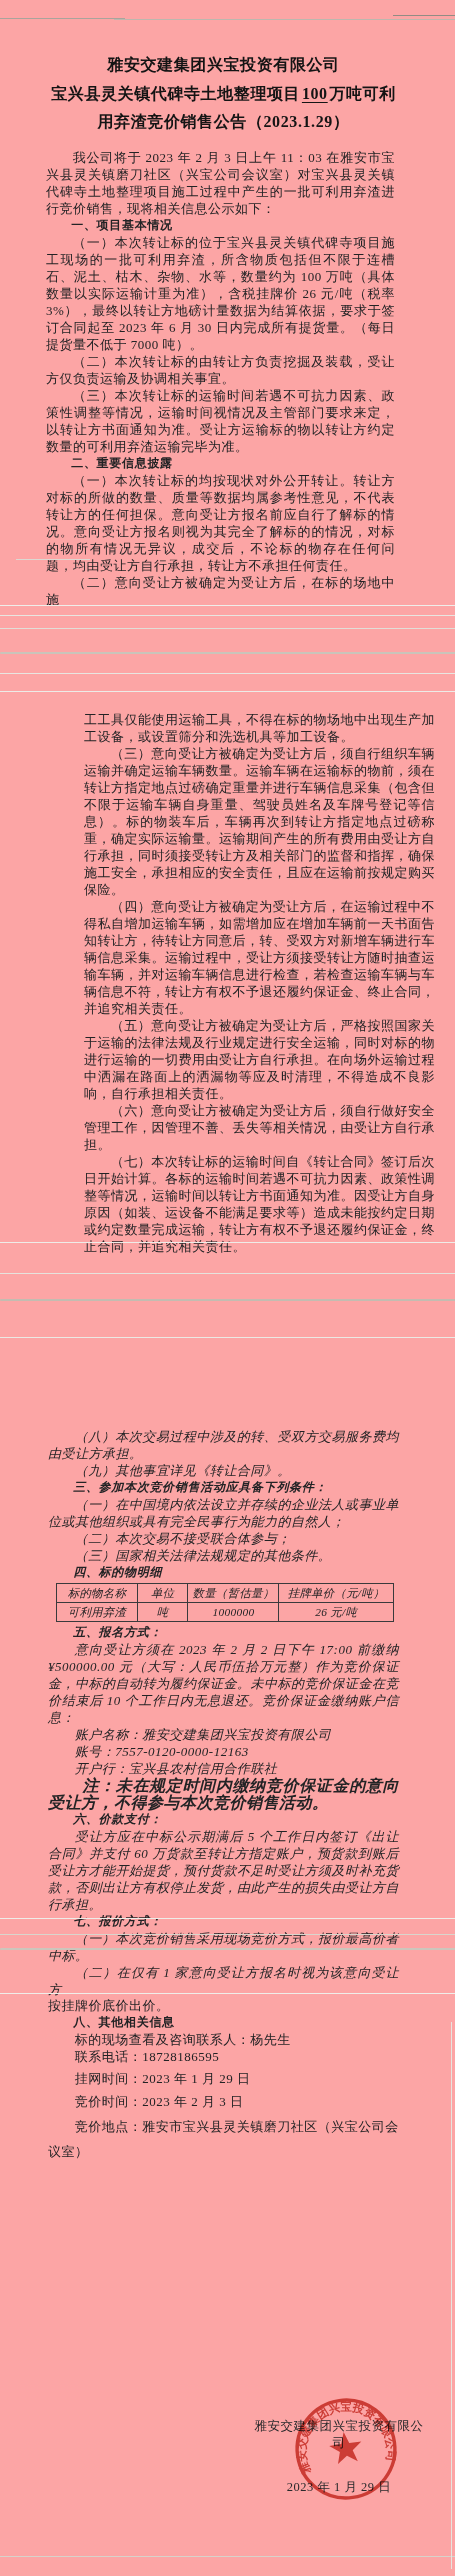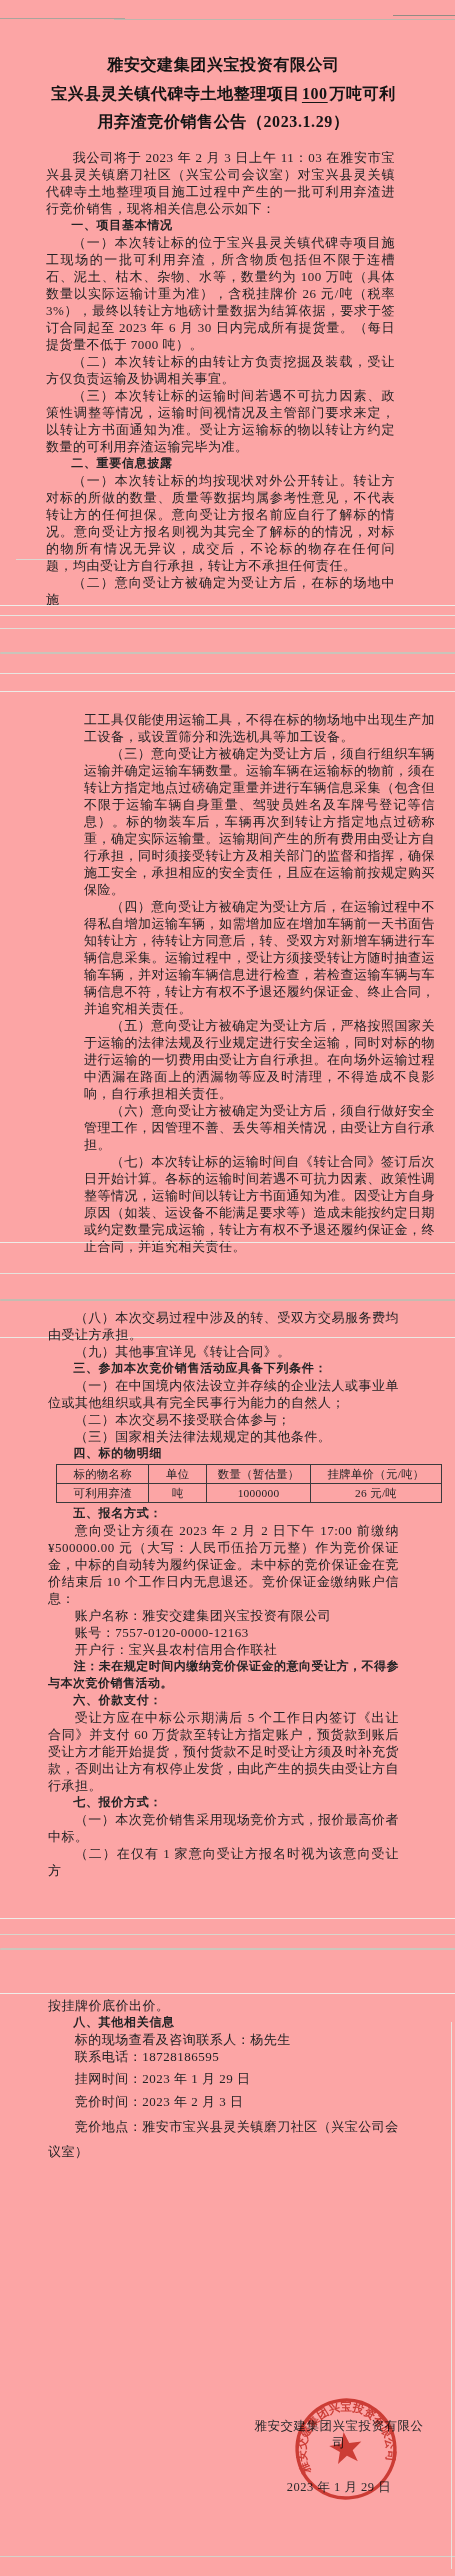--- a/index.html
+++ b/index.html
@@ -45,33 +45,33 @@
   .hd{
     font-family:"Liberation Sans","DejaVu Sans",sans-serif;
     font-weight:700;
     font-size:12px;
     letter-spacing:0.7px;
     text-indent:2.1em;
   }
   .notep{
     font-family:"Liberation Sans","DejaVu Sans",sans-serif;
     font-weight:700;
-    font-size:12px;
+    font-size:16px;
     letter-spacing:0.5px;
     text-indent:2.15em;
   }
   .m8{margin-top:4.6px !important;}
   .m12{margin-top:6.8px !important;}
   .m13{margin-top:7.4px !important;}
   .m14{margin-top:8px !important;}
   
   .subject-table{
     border-collapse:collapse;
     margin:2.3px 0 2.3px 8px;
-    width:386px;
+    width:338px;
     font-size:11.4px;
     letter-spacing:0.3px;
     text-indent:0;
   }
   .subject-table th,.subject-table td{
     border:0.9px solid #3a3a3c;
     text-align:center;
     font-weight:400;
     height:17.7px;
     padding:0 1.1px;
@@ -145,21 +145,21 @@
     <p class="pg">（五）意向受让方被确定为受让方后，严格按照国家关于运输的法律法规及行业规定进行安全运输，同时对标的物进行运输的一切费用由受让方自行承担。在向场外运输过程中洒漏在路面上的洒漏物等应及时清理，不得造成不良影响，自行承担相关责任。</p>
     <p class="pg">（六）意向受让方被确定为受让方后，须自行做好安全管理工作，因管理不善、丢失等相关情况，由受让方自行承担。</p>
     <p class="pg">（七）本次转让标的运输时间自《转让合同》签订后次日开始计算。各标的运输时间若遇不可抗力因素、政策性调整等情况，运输时间以转让方书面通知为准。因受让方自身原因（如装、运设备不能满足要求等）造成未能按约定日期或约定数量完成运输，转让方有权不予退还履约保证金，终止合同，并追究相关责任。</p>
   </div>
 
   <div class="art" style="top:1242px;left:0;width:456px;height:0.6px;background:#eeece8;"></div>
   <div class="art" style="top:1273px;left:0;width:456px;height:0.6px;background:#e6e3dd;"></div>
   <div class="art" style="top:1299px;left:0;width:456px;height:2.3px;background:#c3bcb1;border-radius:1.1px;"></div>
   <div class="art" style="top:1337px;left:0;width:456px;height:0.6px;background:#ebe9e4;"></div>
 
-  <div class="pagebox bodytext" style="top:1309px;">
+  <div class="pagebox bodytext" style="top:1428px;font-style:italic;">
     <p class="pg">（八）本次交易过程中涉及的转、受双方交易服务费均由受让方承担。</p>
     <p class="pg">（九）其他事宜详见《转让合同》。</p>
     <p class="hd">三、参加本次竞价销售活动应具备下列条件：</p>
     <p class="pg">（一）在中国境内依法设立并存续的企业法人或事业单位或其他组织或具有完全民事行为能力的自然人；</p>
     <p class="pg">（二）本次交易不接受联合体参与；</p>
     <p class="pg">（三）国家相关法律法规规定的其他条件。</p>
     <p class="hd">四、标的物明细</p>
     <table class="subject-table">
       <tbody>
           <tr>

